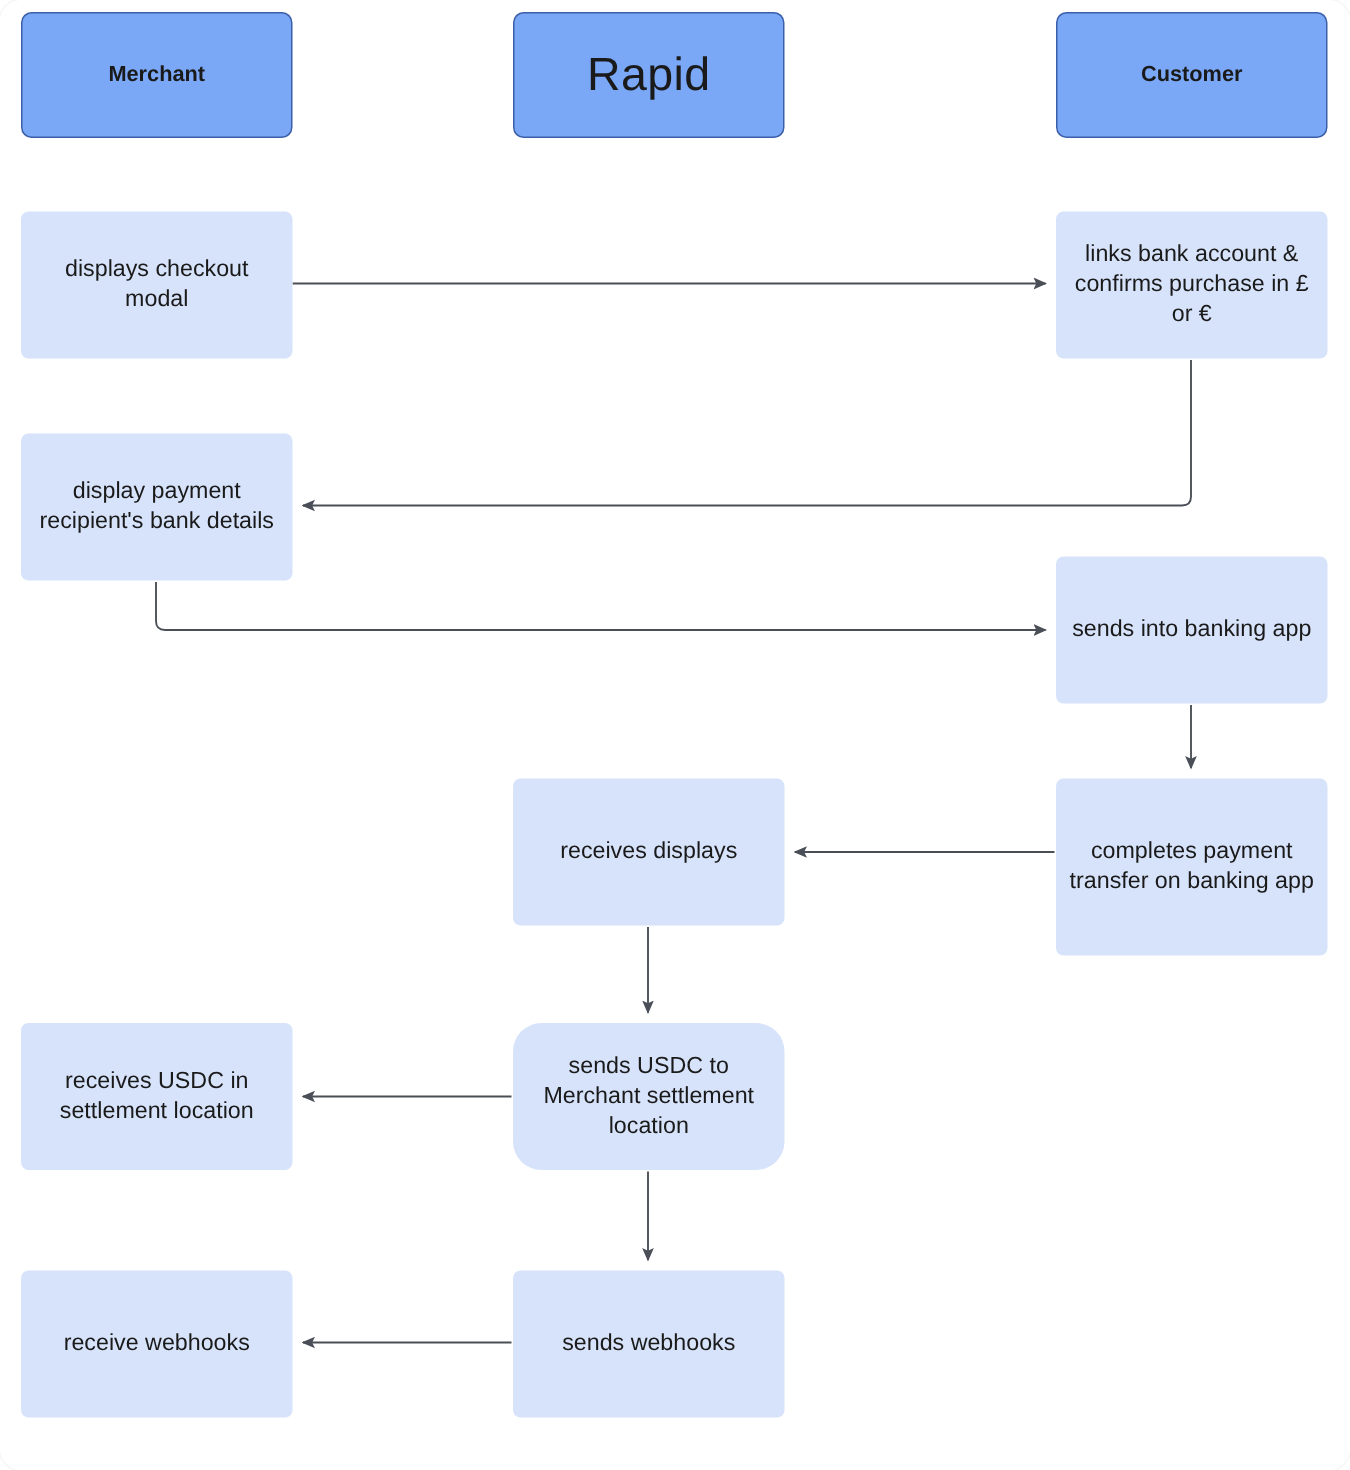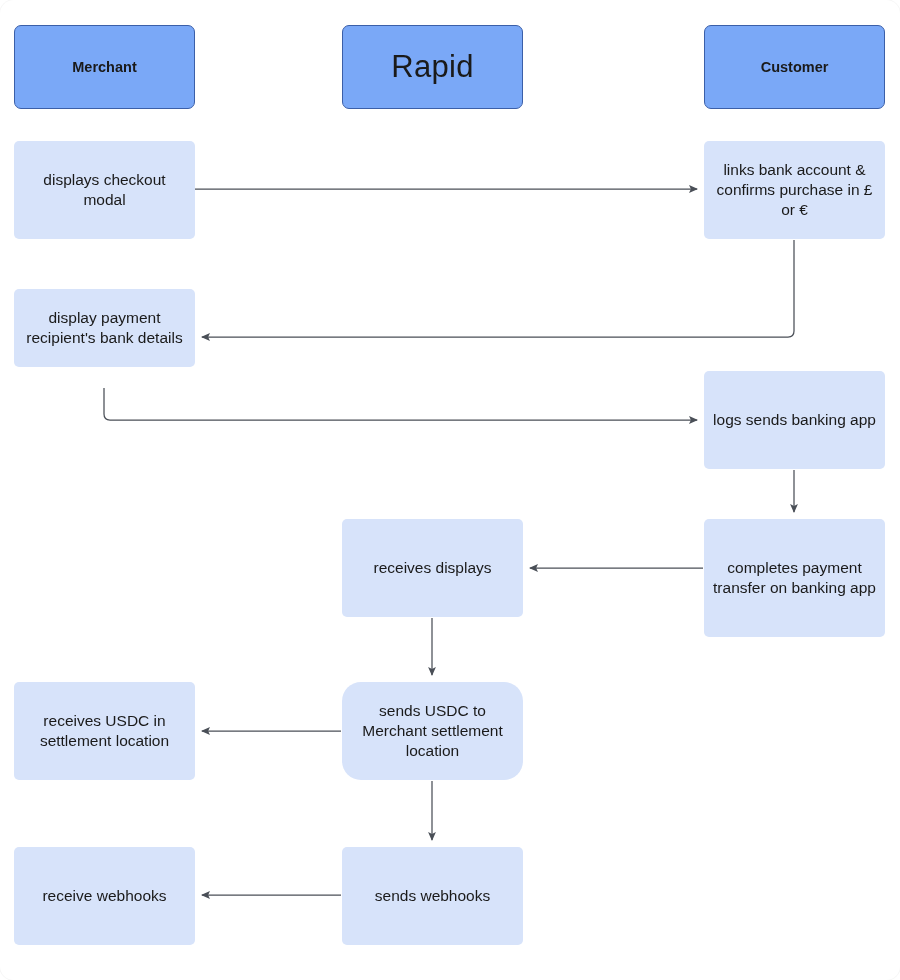--- a/index.html
+++ b/index.html
@@ -44,21 +44,20 @@
     line-height: 1.28;
     padding: 0 8px;
   }
   
   .lane {
     background: #7aa8f7;
     border: 1.6px solid #3b5fa8;
     border-radius: 7px;
     font-size: 14.5px;
     font-weight: bold;
-    margin-top: 17px;
   }
   .lane.brand {
     font-size: 31px;
     font-weight: normal;
     letter-spacing: 0.3px;
   }
   
   .step {
     background: #d7e3fa;
     border-radius: 5px;
@@ -99,25 +98,25 @@
       </div>
       <div class="node lane" style="left: 704px; top: 8px; width: 181px; height: 84px;">
         <span class="label">Customer</span>
       </div>
       <div class="node step" style="left: 14px; top: 141px; width: 181px; height: 98px;">
         <span class="label">displays checkout modal</span>
       </div>
       <div class="node step" style="left: 704px; top: 141px; width: 181px; height: 98px;">
         <span class="label">links bank account &amp; confirms purchase in £ or €</span>
       </div>
-      <div class="node step" style="left: 14px; top: 289px; width: 181px; height: 78px;">
+      <div class="node step" style="left: 14px; top: 289px; width: 181px; height: 98px;">
         <span class="label">display payment recipient's bank details</span>
       </div>
       <div class="node step" style="left: 704px; top: 371px; width: 181px; height: 98px;">
-        <span class="label">logs sends banking app</span>
+        <span class="label">sends into banking app</span>
       </div>
       <div class="node step" style="left: 704px; top: 519px; width: 181px; height: 118px;">
         <span class="label">completes payment transfer on banking app</span>
       </div>
       <div class="node step" style="left: 342px; top: 519px; width: 181px; height: 98px;">
         <span class="label">receives displays</span>
       </div>
       <div class="node step" style="left: 342px; top: 682px; width: 181px; height: 98px; border-radius: 19px;">
         <span class="label">sends USDC to Merchant settlement location</span>
       </div>

